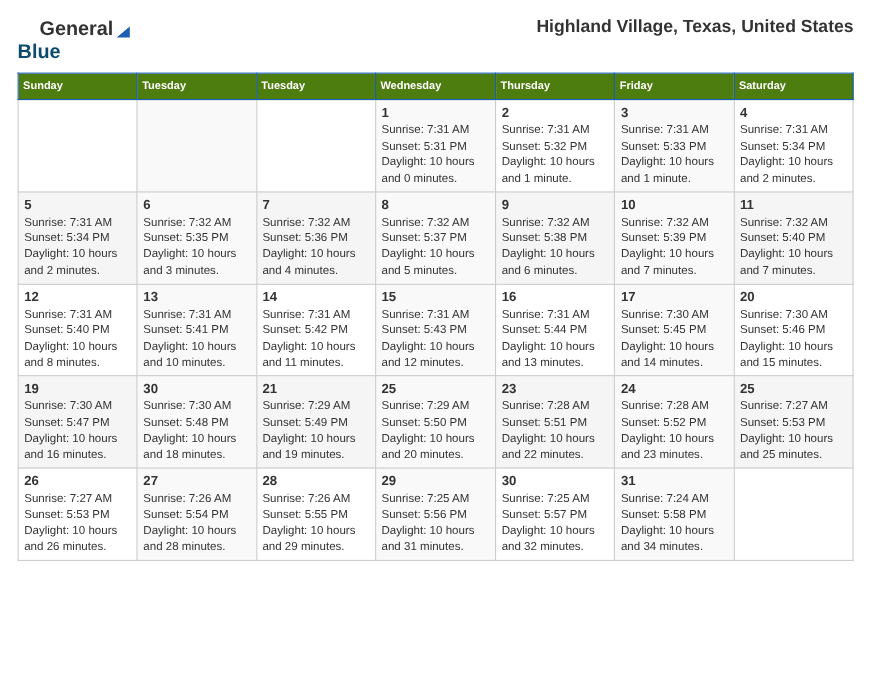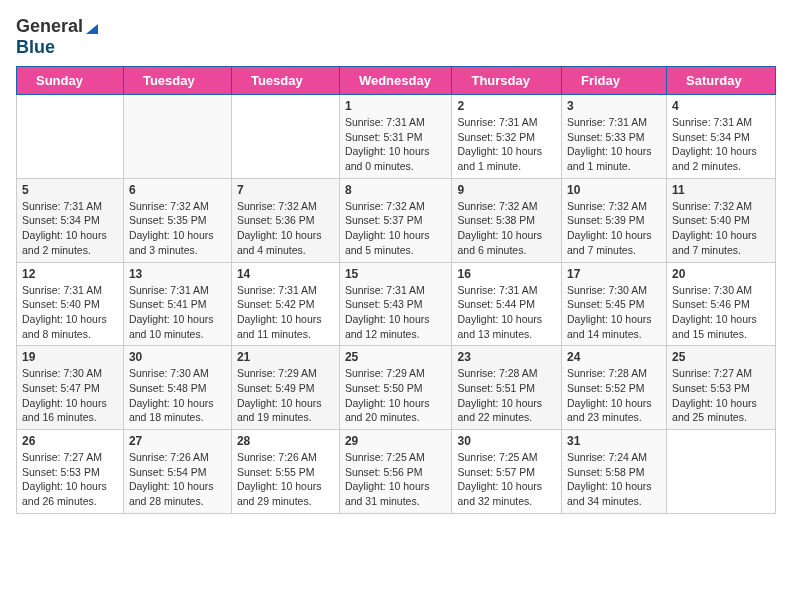--- a/index.html
+++ b/index.html
@@ -27,45 +27,46 @@
       color: #333;
     }
     .logo-blue {
       font-size: 18px;
       font-weight: bold;
       color: #0c4a6e;
     }
     .logo-line {
       display: flex;
       align-items: center;
+      margin-left: 20px;
     }
     .title-area {
       text-align: right;
     }
     .month-title {
       font-size: 32px;
       font-weight: bold;
       color: #333;
     }
     .location-title {
       font-size: 16px;
       font-weight: bold;
       color: #333;
     }
     table {
       width: 100%;
       border-collapse: collapse;
       border: 1px solid #ccc;
     }
     thead tr th {
-      background-color: #ec4899;
+      background-color: #4d7c0f;
       color: #fff;
-      font-size: 13px;
-      font-weight: bold;
-      padding: 6px 19px;
+      font-size: 10px;
+      font-weight: bold;
+      padding: 6px 4px;
       text-align: left;
       border: 1px solid #1a5fb4;
     }
     tbody tr td {
       vertical-align: top;
       padding: 4px 5px;
       border: 1px solid #ccc;
       font-size: 10.5px;
       color: #333;
       width: 113px;
@@ -99,20 +100,21 @@
         <span class="logo-general">General</span>
         <svg width="16" height="16" viewBox="0 0 16 16" style="margin-left:1px;margin-top:2px;">
           <polygon points="2,14 14,4 14,14" fill="#1a5fb4"></polygon>
         </svg>
       </div>
       <div>
         <span class="logo-blue">Blue</span>
       </div>
     </div>
     <div class="title-area">
+      <div class="location-title">Highland Village, Texas, United States</div>
     </div>
   </div>
 
   <table>
     <thead>
       <tr>
       <th>Sunday</th>
           <th>Tuesday</th>
           <th>Tuesday</th>
           <th>Wednesday</th>

